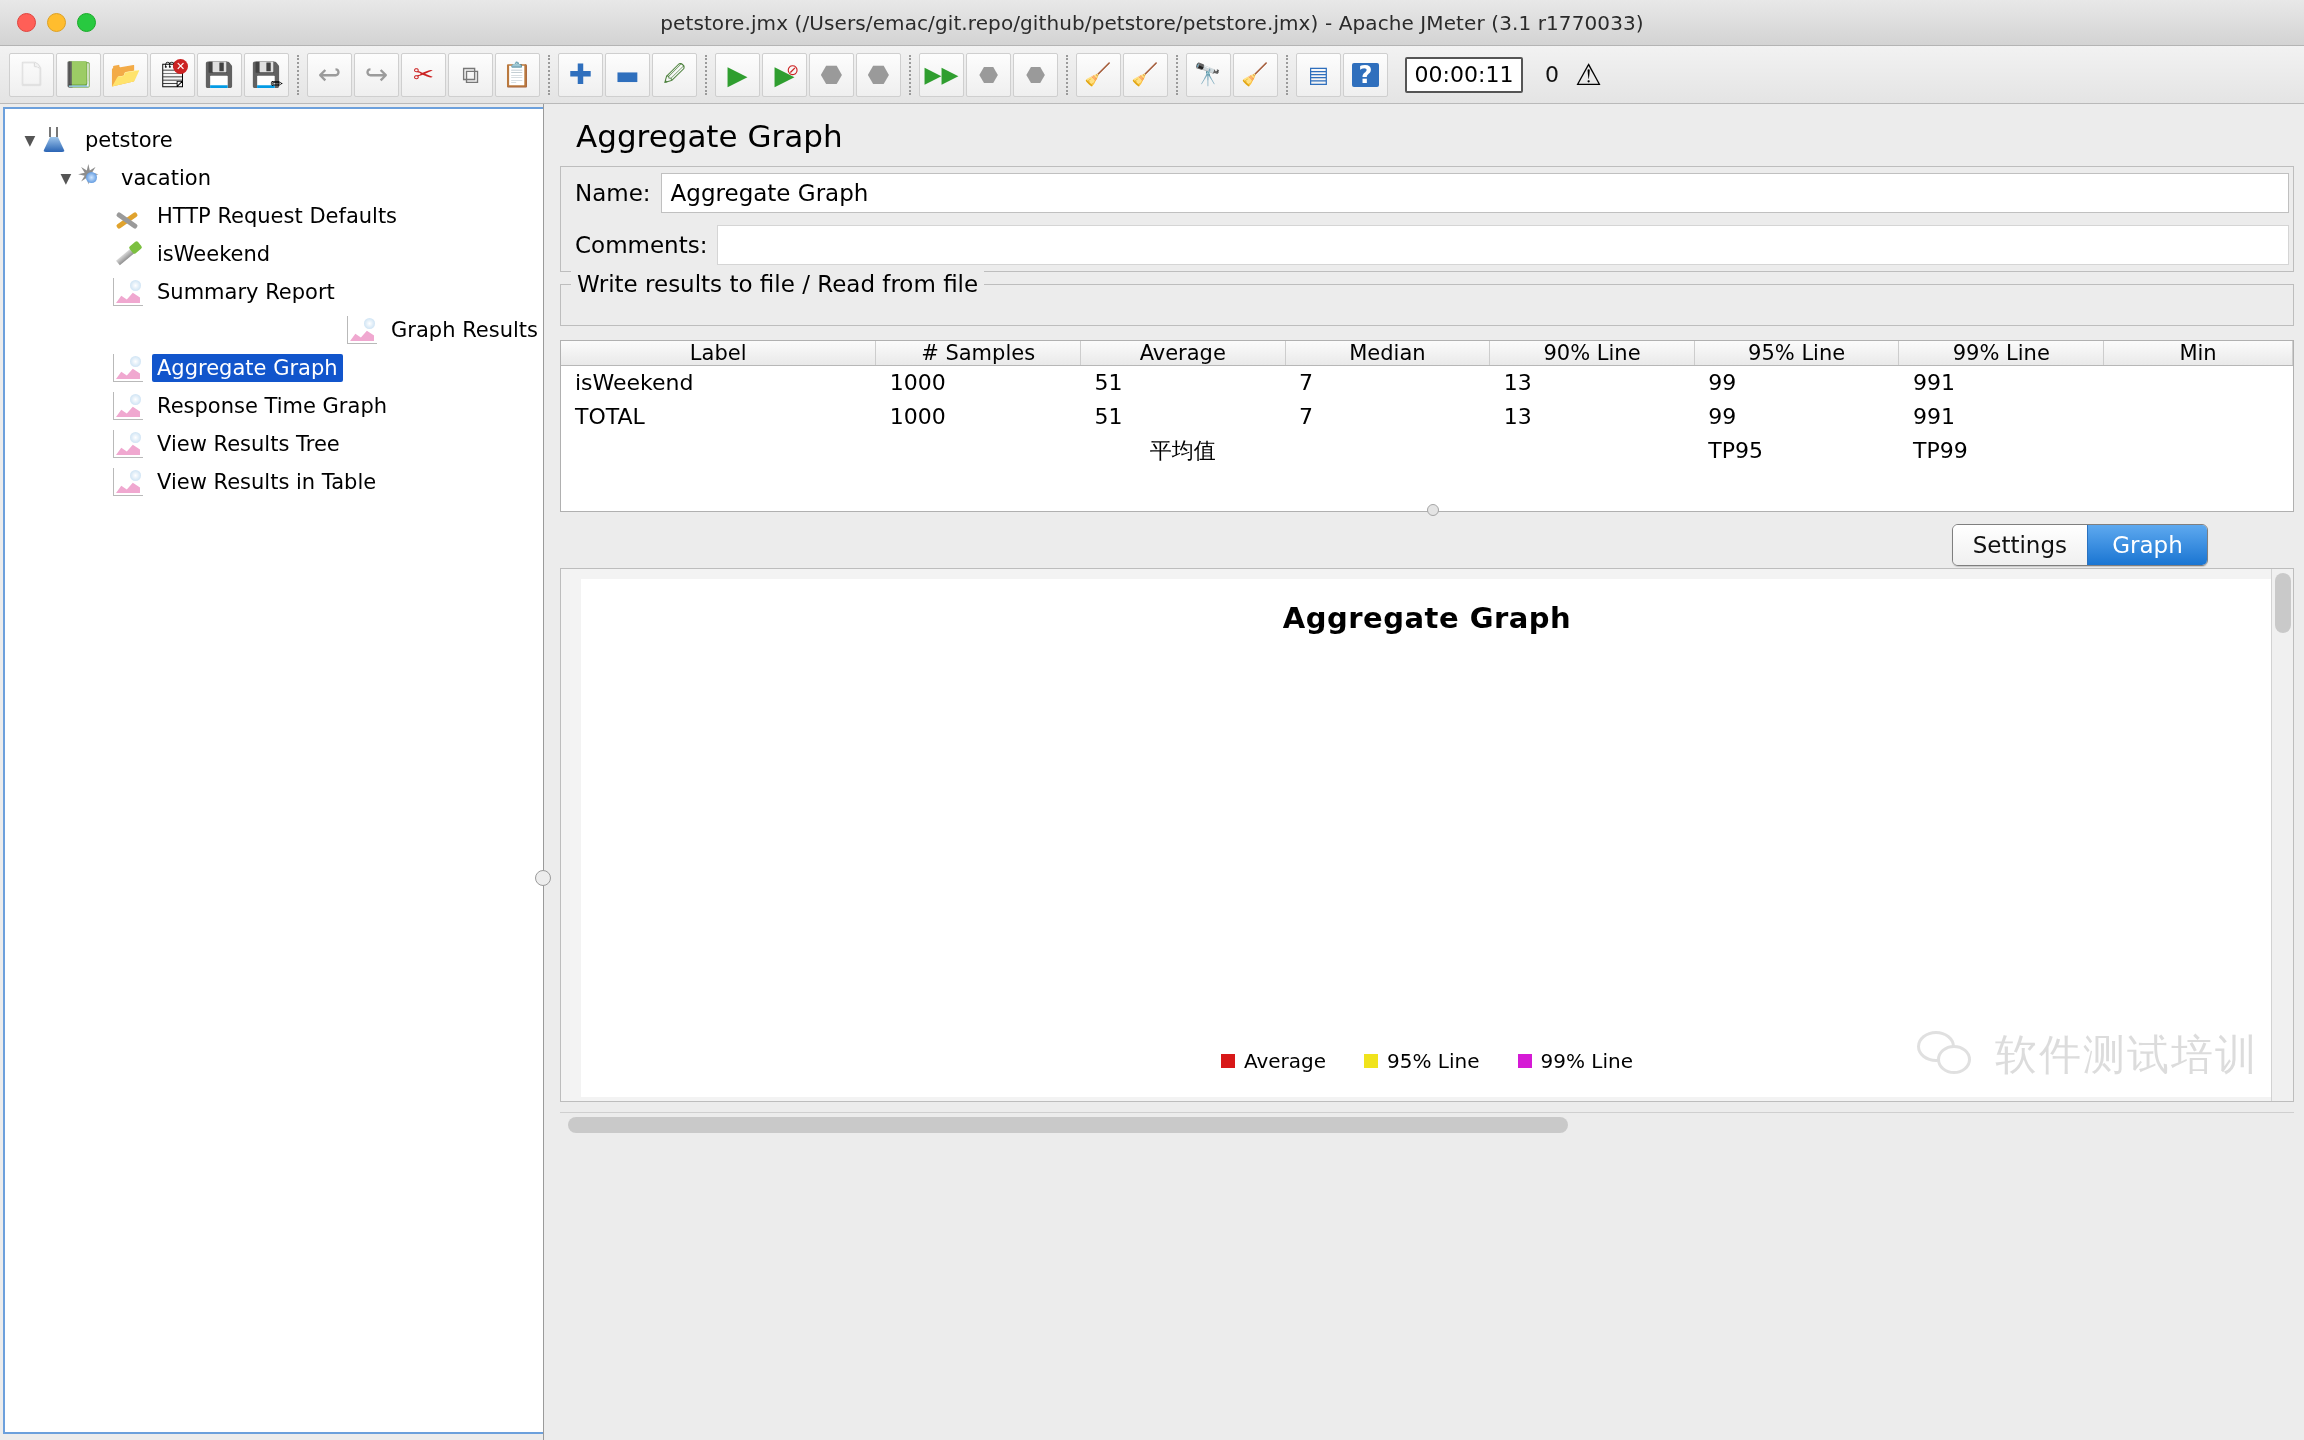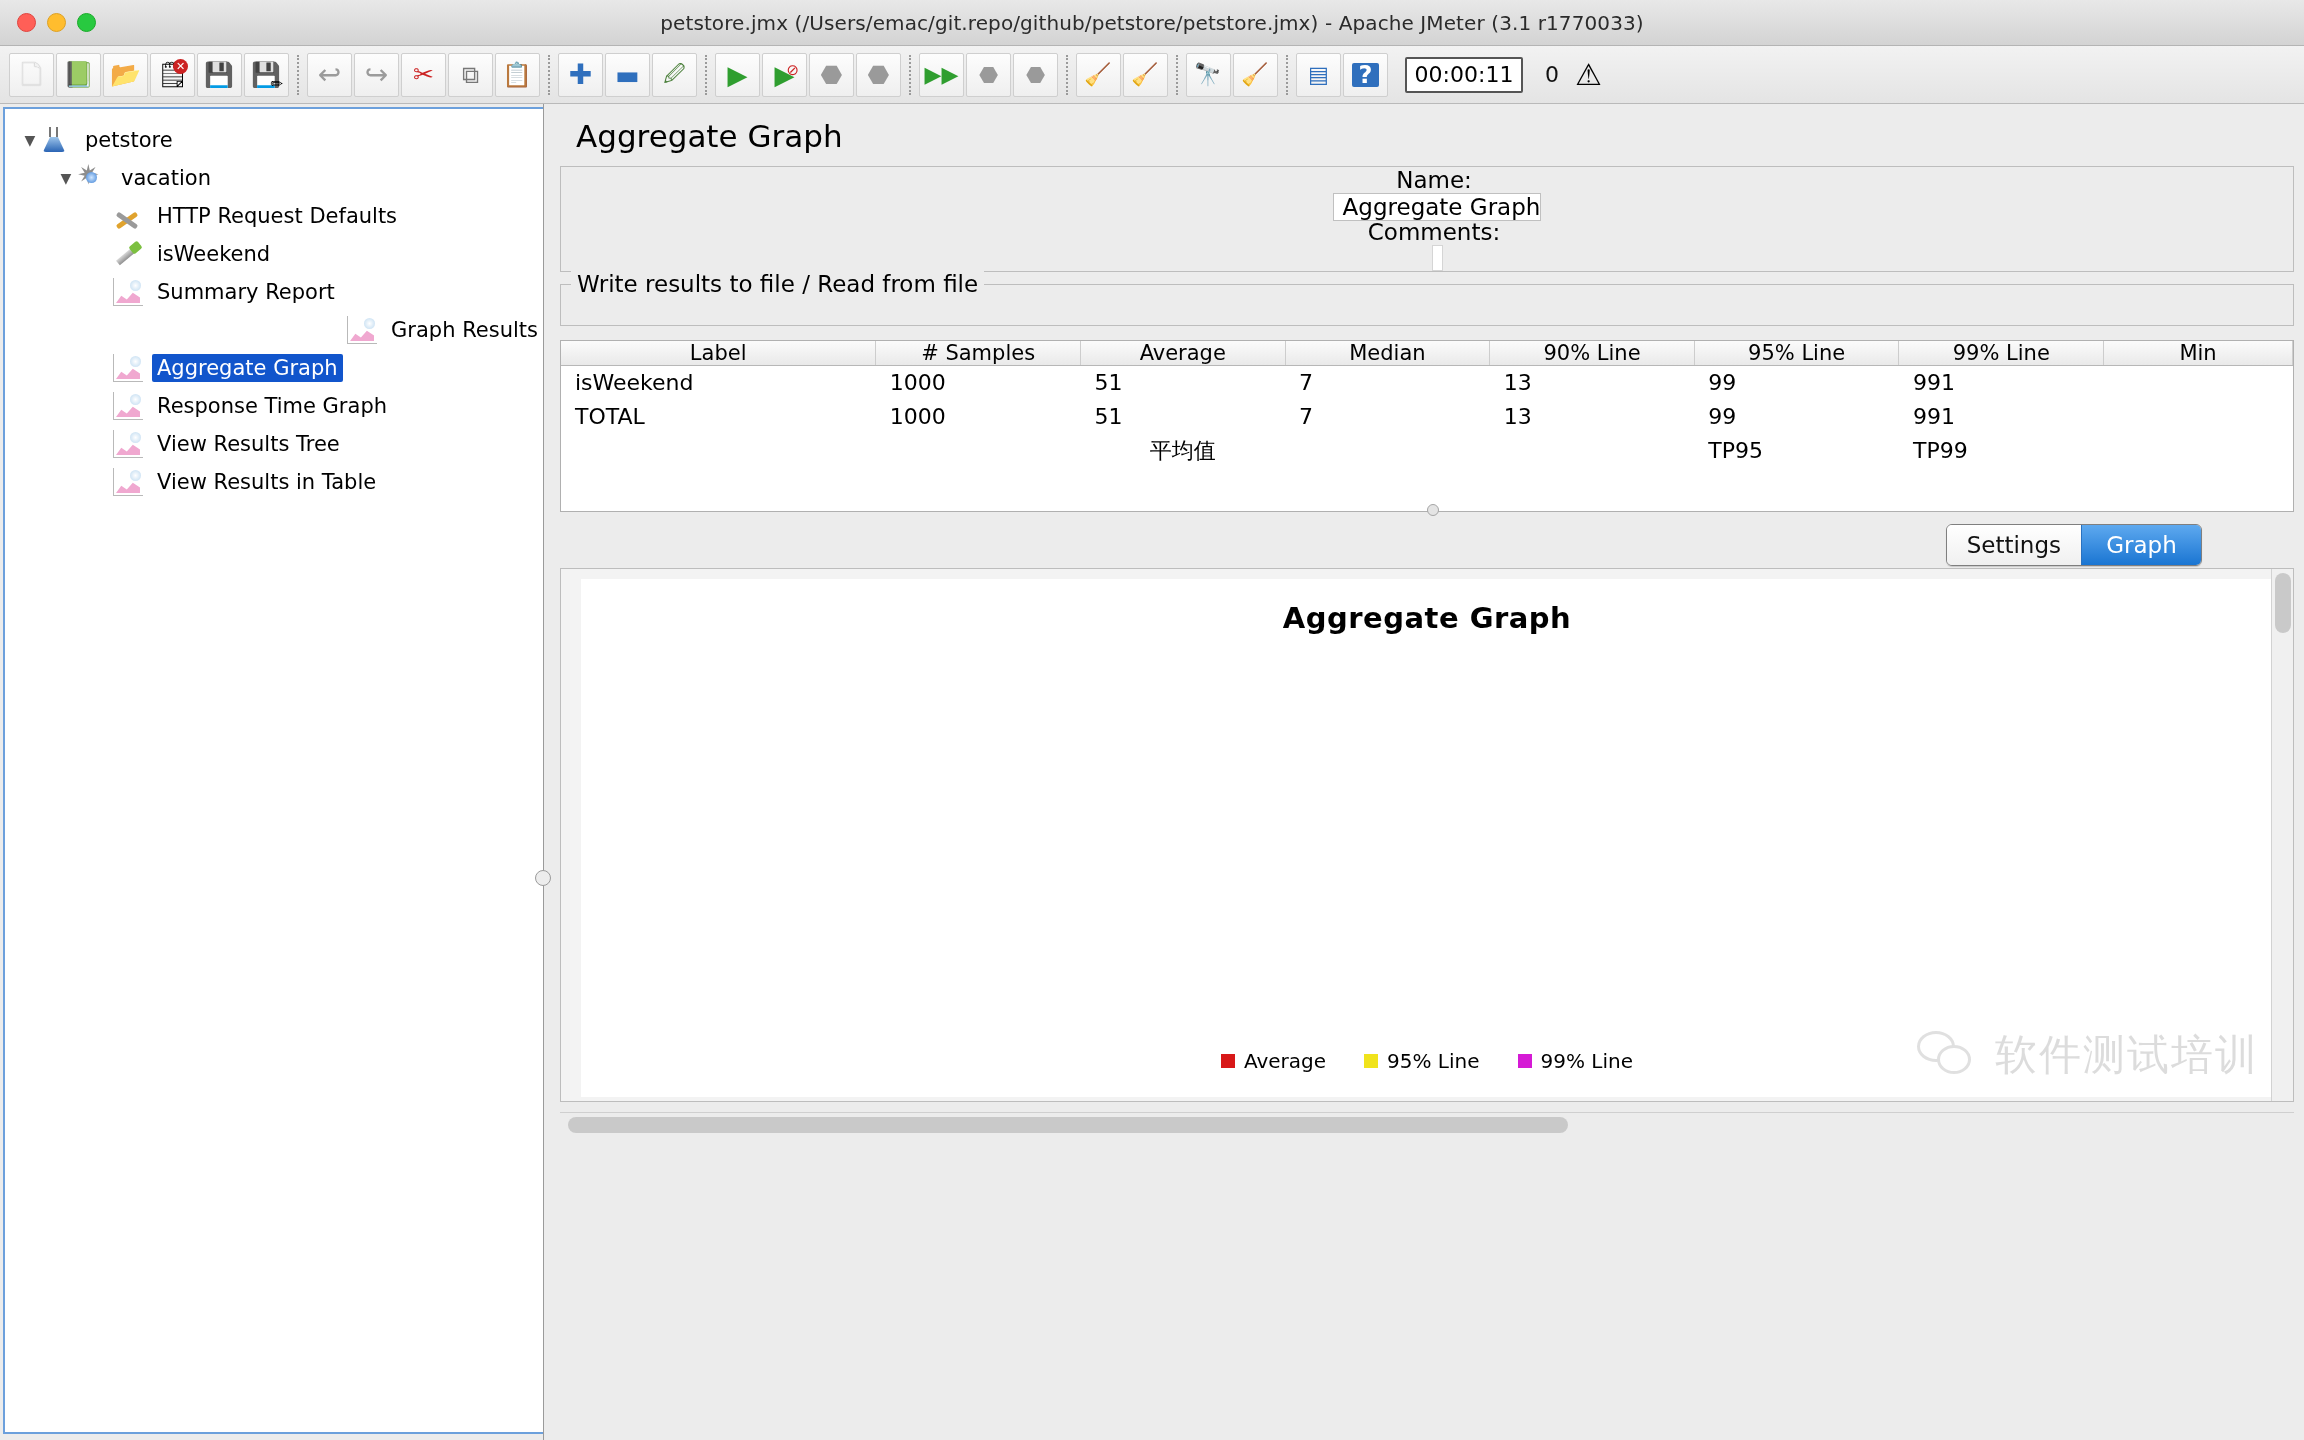--- a/index.html
+++ b/index.html
@@ -96,21 +96,21 @@
               border-left:1px solid #9a9a9a; position:relative; }
   .divider-handle{
      position:absolute; left:-9px; top:766px; width:16px; height:16px;
      border-radius:50%; border:1px solid #9b9b9b; background:#ededed; z-index:5;
   }
 
   .panelwrap{ margin:8px 10px 0 16px; }
   .panel-title{ font-size:31px; color:#000; padding:6px 0 12px 16px; }
 
   .fieldbox{ border:1px solid #bdbdbd; background:#ececec; }
-  .frow{ display:flex; align-items:center; height:52px; padding-left:14px;flex-direction:column; }
+  .frow{ display:flex; align-items:center; height:52px; padding-left:14px; }
   .flabel{ font-size:23px; color:#000; white-space:nowrap; }
   .finput{
     flex:1; height:40px; background:#fff; border:1px solid #c0c0c0;
     margin-left:10px; margin-right:4px; display:flex; align-items:center;
     padding-left:9px; font-size:23px; color:#000;
   }
   .finput.plain{ border:1px solid #d5d5d5; }
 
   .group{
     margin-top:12px; border:1px solid #bdbdbd; position:relative;
@@ -138,21 +138,21 @@
     border:0;
   }
   table.agg td.lbl{ text-align:left; }
   table.agg td.num{ }
   .annot-row td{ color:#e8401f; font-size:25px; padding-top:8px; }
   .annot-row td.cn{ text-align:center; }
 
   
   .tabs-area{ margin:10px 10px 0 16px; position:relative; height:46px; }
   .tabs{
-    position:absolute; right:92px; top:2px;
+    position:absolute; right:86px; top:2px;
     display:flex; border:1px solid #7f7f7f; border-radius:6px; overflow:hidden;
     box-shadow:0 1px 1px rgba(0,0,0,.15);
   }
   .tab{
     padding:7px 20px; font-size:23px; background:linear-gradient(#ffffff,#f0f0f0);
     color:#111; min-width:120px; text-align:center;
   }
   .tab.active{ background:linear-gradient(#5ea9ef,#1a75d2); color:#fff;
     border-left:1px solid #2a72c0; }
   .grip{

